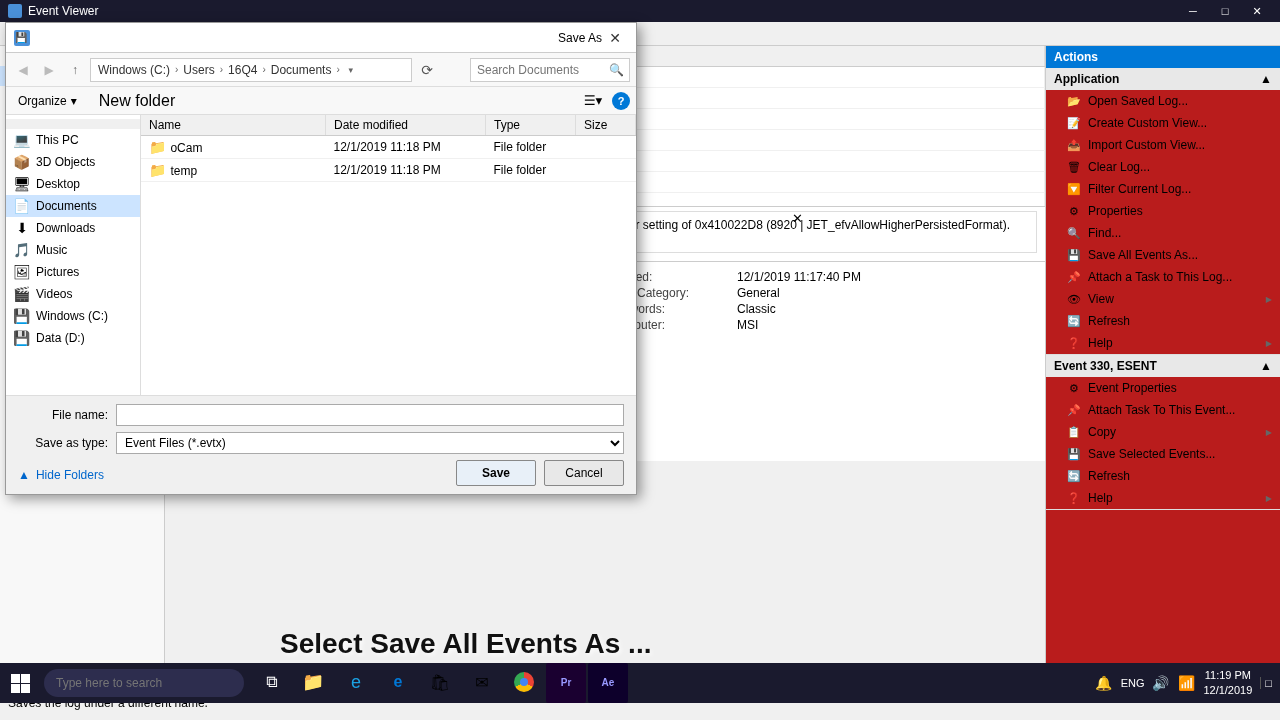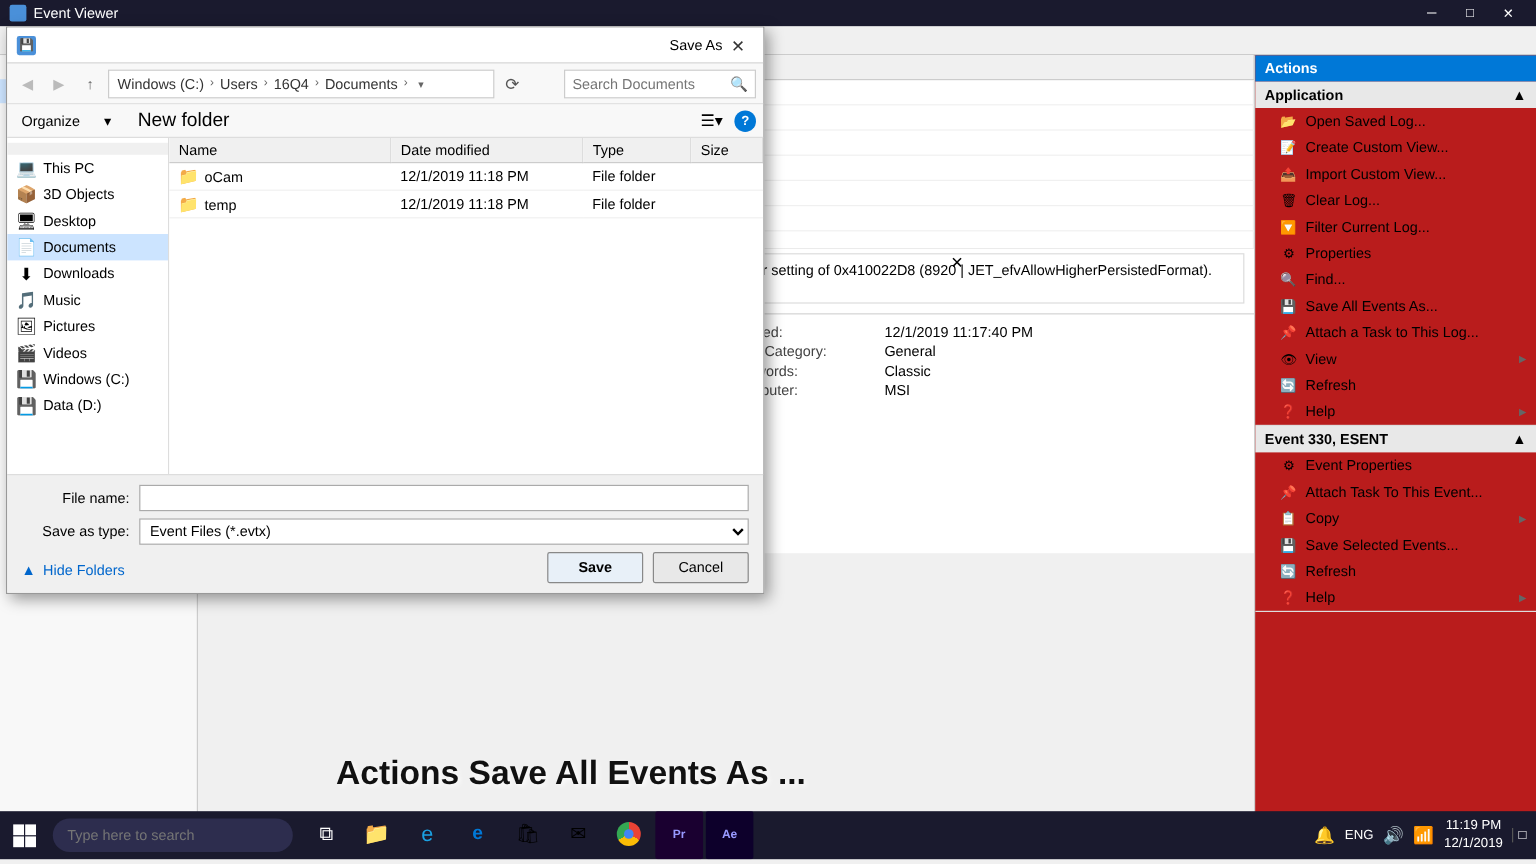--- a/index.html
+++ b/index.html
@@ -184,21 +184,21 @@
       border-top: 1px solid #ccc;
       display: flex;
       align-items: center;
       padding: 0 8px;
       font-size: 12px;
     }
 
     
     .taskbar {
       position: absolute;
-      bottom: 4px; left: 0;
+      bottom: 17px; left: 0;
       width: 1280px;
       height: 40px;
       background: #1a1a2e;
       display: flex;
       align-items: center;
     }
     .taskbar-start {
       width: 40px;
       height: 40px;
       background: transparent;
@@ -373,21 +373,21 @@
       background: #f8f8f8;
       height: 28px;
       display: flex;
       align-items: center;
       padding: 0 6px;
       gap: 8px;
       border-bottom: 1px solid #ddd;
     }
     .toolbar-organize {
       display: flex;
-      gap: 20px;
+      gap: 4px;
       cursor: pointer;
       padding: 2px 6px;
       border-radius: 2px;
       font-size: 12px;
     }
     .toolbar-new-folder {
       padding: 2px 8px;
       font-size: 16px;
       background: transparent;
       border: none;
@@ -814,21 +814,21 @@
       </div>
     </div>
 
   </div>
 
   <div class="ev-statusbar">
     <span>Saves the log under a different name.</span>
   </div>
 </div>
 
-<div class="overlay-text">Actions Save All Events As ...</div>
+<div class="overlay-text">Select Save All Events As ...</div>
 
 <div class="yellow-dot"></div>
 
 <div class="save-dialog">
 
   <div class="dialog-titlebar">
     <div class="dialog-title-icon">💾</div>
     <span class="dialog-title-text">Save As</span>
     <button class="dialog-close-btn">✕</button>
   </div>

